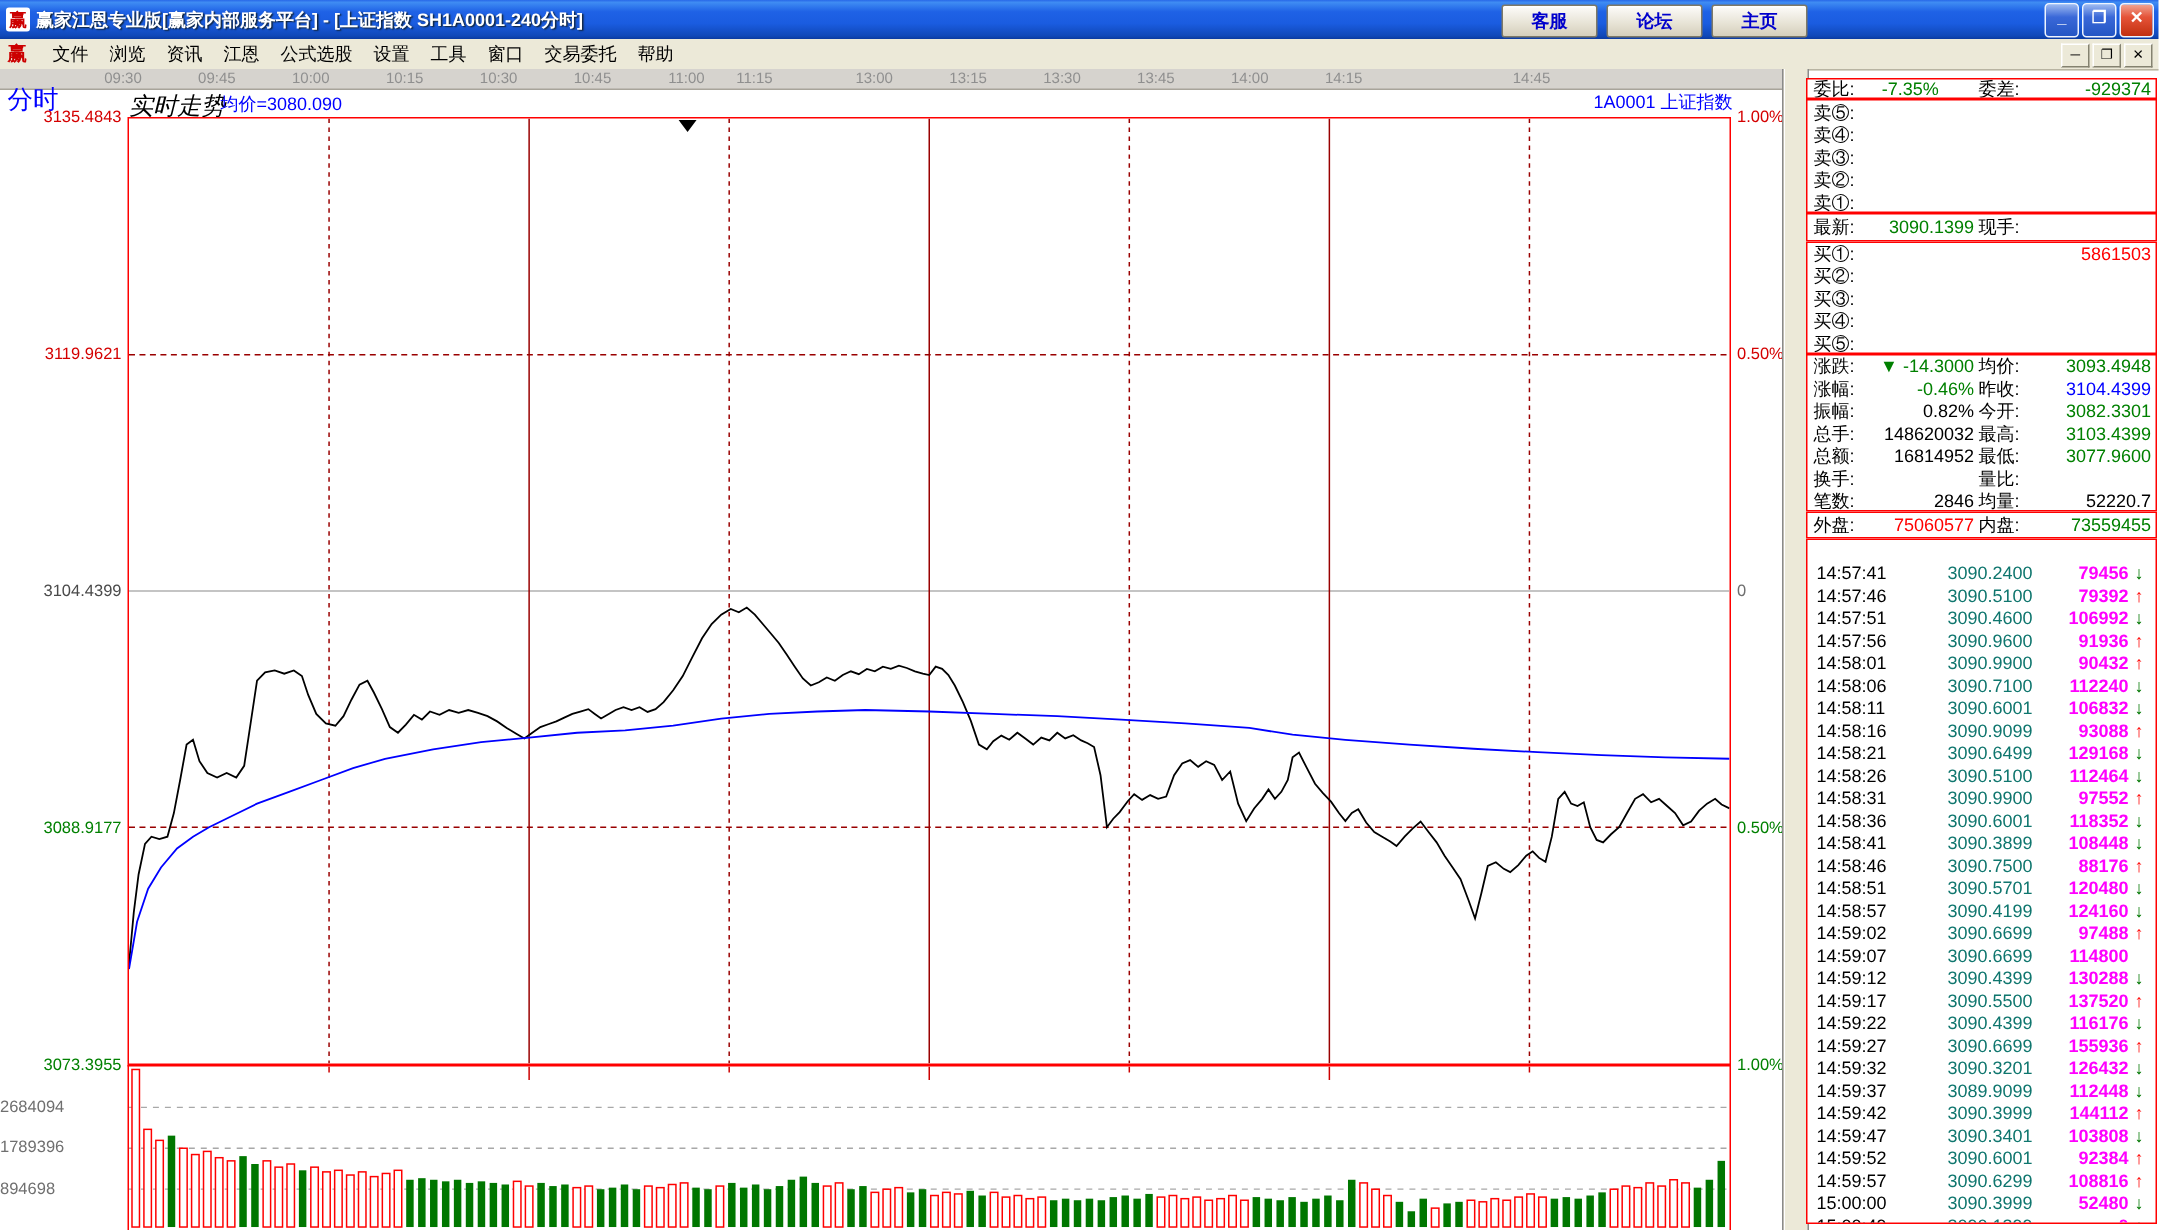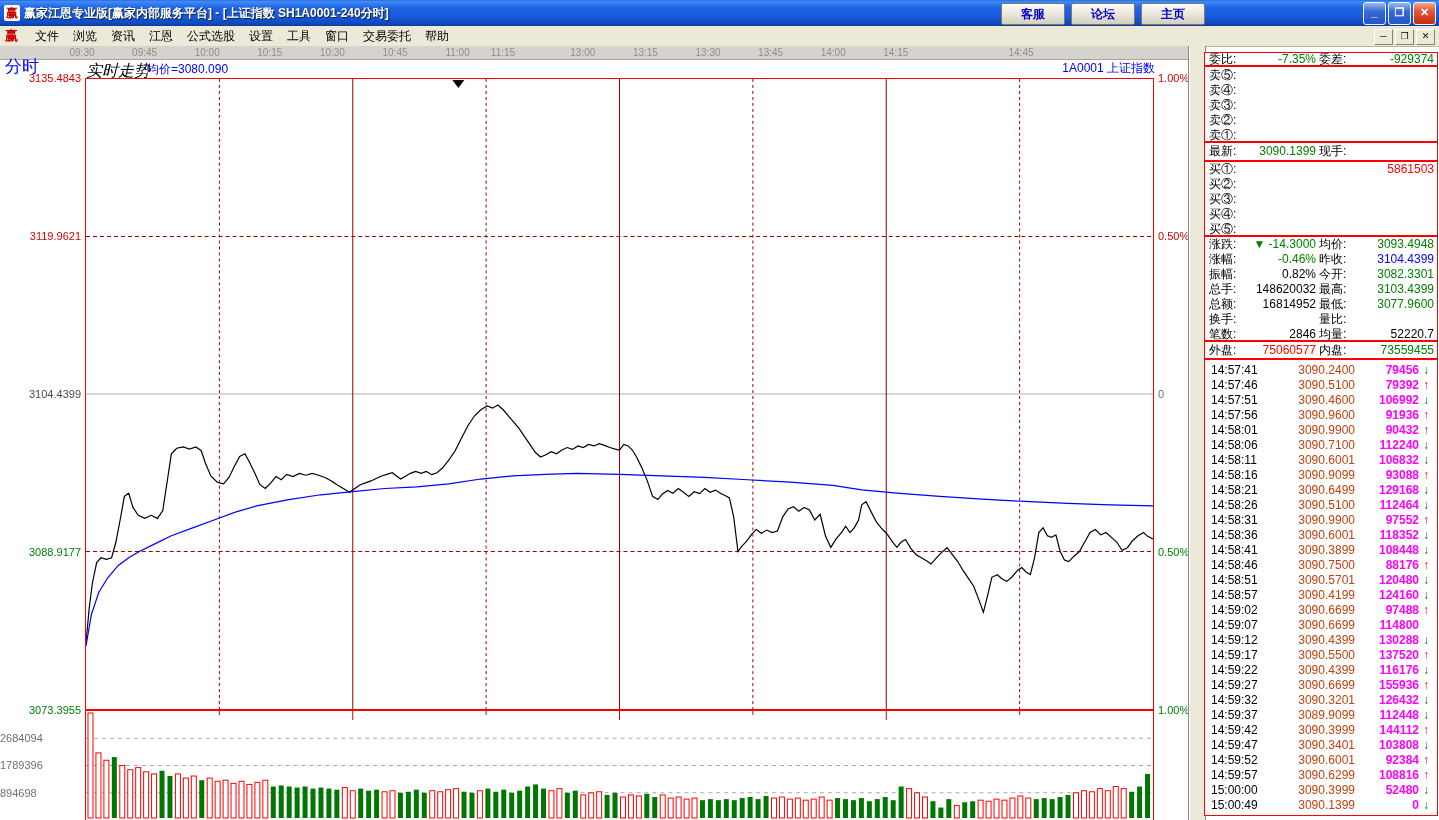--- a/index.html
+++ b/index.html
@@ -54,21 +54,21 @@
   
   .rbox{position:absolute;left:1204px;width:234px;border:1px solid #ff0000;background:#fff;
     box-sizing:border-box;overflow:hidden;}
   .prow{position:relative;height:15px;line-height:15px;font-size:12px;white-space:nowrap;color:#000;}
   .prow .l1{position:absolute;left:4px;}
   .prow .v1{position:absolute;left:26px;width:85px;text-align:right;}
   .prow .l2{position:absolute;left:114px;}
   .prow .v2{position:absolute;right:3px;text-align:right;}
   .trow{position:relative;height:15px;line-height:15px;font-size:12px;white-space:nowrap;}
   .trow .tt{position:absolute;left:6px;color:#000;}
-  .trow .tp{position:absolute;left:78px;width:72px;text-align:right;color:#c2410c;}
+  .trow .tp{position:absolute;left:78px;width:72px;text-align:right;color:#0f766e;}
   .trow .tv{position:absolute;left:148px;width:66px;text-align:right;color:#ff00ff;font-weight:bold;}
   .trow .ta{position:absolute;left:218px;width:12px;font-weight:bold;}
 </style>
 </head>
 <body>
 
 <div class="titlebar">
   <div class="appicon">赢</div>
   <div class="apptitle">赢家江恩专业版[赢家内部服务平台] - [上证指数  SH1A0001-240分时]</div>
   <div class="title-links">
@@ -306,21 +306,21 @@
     <span class="axis-vol" style="top: 737.5px;">2684094</span>
     <span class="axis-vol" style="top: 765px;">1789396</span>
     <span class="axis-vol" style="top: 792.5px;">894698</span>
   </div>
 
 <div class="splitter"></div>
 
 <div class="rbox" style="top:52px;height:14px;">
   <div class="prow" style="height:12px;line-height:12px;">
     <span class="l1">委比:</span>
-    <span class="v1" style="color:#008000;">-7.35%</span>
+    <span class="v1" style="color:#008000;text-align:center;">-7.35%</span>
     <span class="l2">委差:</span>
     <span class="v2" style="color:#008000;">-929374</span>
   </div>
 </div>
 <div class="rbox" style="top:66px;height:76px;padding-top:1px;" id="sellbox">
     <div class="prow">
       <span class="l1">卖⑤:</span>
       <span class="v2" style="color: rgb(0, 128, 0);"></span>
     </div>
     <div class="prow">
@@ -415,21 +415,21 @@
     </div>
   </div>
 <div class="rbox" style="top:341px;height:18px;">
   <div class="prow" style="height:16px;line-height:16px;">
     <span class="l1">外盘:</span>
     <span class="v1" style="color:#ff0000;">75060577</span>
     <span class="l2">内盘:</span>
     <span class="v2" style="color:#008000;">73559455</span>
   </div>
 </div>
-<div class="rbox" style="top:359px;height:457px;padding-top:3px;" id="tickbox">
+<div class="rbox" style="top:359px;height:457px;padding-top:15px;" id="tickbox">
     <div class="trow">
       <span class="tt">14:57:41</span>
       <span class="tp">3090.2400</span>
       <span class="tv">79456</span>
       <span class="ta" style="color: rgb(0, 119, 0);">↓</span>
     </div>
     <div class="trow">
       <span class="tt">14:57:46</span>
       <span class="tp">3090.5100</span>
       <span class="tv">79392</span>

